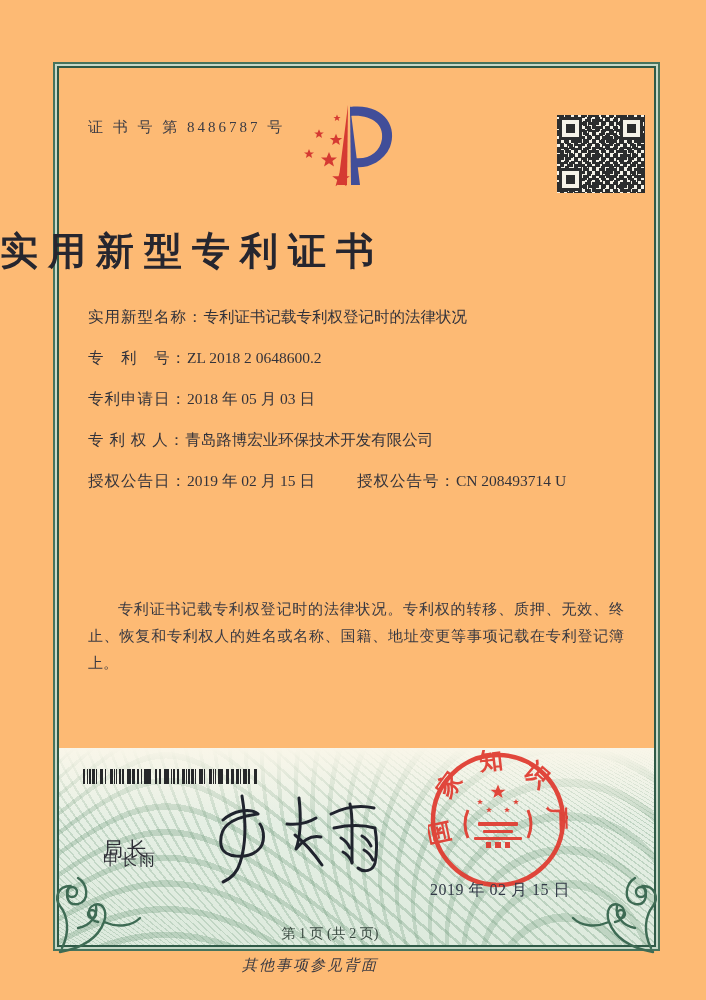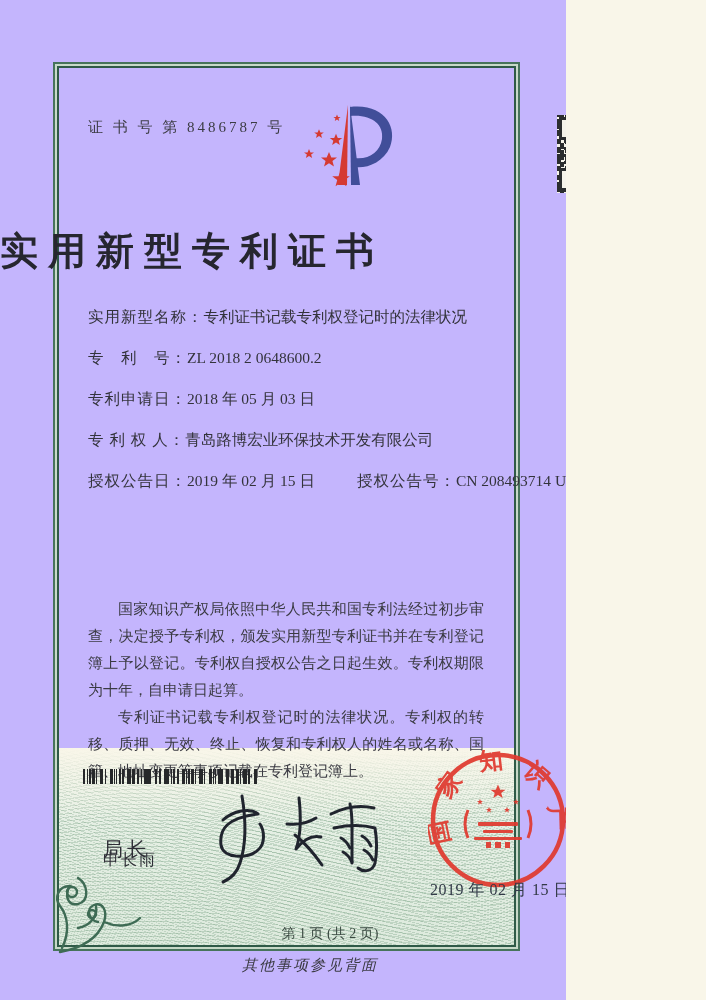--- a/index.html
+++ b/index.html
@@ -1,16 +1,16 @@
 <!DOCTYPE html>
 <html lang="zh"><head>
 <meta charset="utf-8">
 <style>
   html,body{margin:0;padding:0;background:#f9f6e9;}
-  .page{position:relative;width:566px;height:1000px;background:#c4b5fd;overflow:hidden;
+  .page{position:relative;width:706px;height:1000px;background:#fdba74;overflow:hidden;
         font-family:"Liberation Serif","DejaVu Serif",serif;color:#35353d;}
   
   .frame-outer{position:absolute;left:53px;top:62px;right:46px;bottom:49px;border:2px solid #47735c;}
   .frame-mid{position:absolute;inset:0;border:2px solid #c7d9c8;}
   .frame-inner{position:absolute;inset:0;border:2px solid #2f5a47;}
   
   .guilloche{position:absolute;left:59px;right:52px;top:748px;bottom:55px;
     background:
       repeating-radial-gradient(140% 110% at 18% -50%, rgba(105,150,118,0) 0 3px, rgba(105,150,118,.30) 3px 4px),
       repeating-radial-gradient(150% 110% at 85% 155%, rgba(105,150,118,0) 0 3px, rgba(105,150,118,.26) 3px 4px),
@@ -106,21 +106,20 @@
     </div>
     <div class="row">
       <span class="lbl">专 利 权 人：</span><span class="val">青岛路博宏业环保技术开发有限公司</span>
     </div>
     <div class="row">
       <span class="lbl">授权公告日：</span><span class="val">2019 年 02 月 15 日</span><span class="lbl2">授权公告号：</span><span class="val">CN 208493714 U</span>
     </div>
   </div>
 
   <div class="paras">
-    <p>国家知识产权局依照中华人民共和国专利法经过初步审查，决定授予专利权，颁发实用新型专利证书并在专利登记簿上予以登记。专利权自授权公告之日起生效。专利权期限为十年，自申请日起算。</p>
     <p>专利证书记载专利权登记时的法律状况。专利权的转移、质押、无效、终止、恢复和专利权人的姓名或名称、国籍、地址变更等事项记载在专利登记簿上。</p>
   </div>
 
   <div class="barcode"></div>
 
   <div class="sig-title">局长</div>
   <div class="sig-name">申长雨</div>
   <svg class="signature" width="185" height="100" viewBox="0 0 185 100">
     <g fill="none" stroke="#20242e" stroke-width="3" stroke-linecap="round" stroke-linejoin="round">
       <path d="M28,30 c10,-9 27,-13 35,-6 c-31,4 -39,15 -37,31 c2,14 27,14 37,5 c8,-7 6,-20 2,-26"></path>

